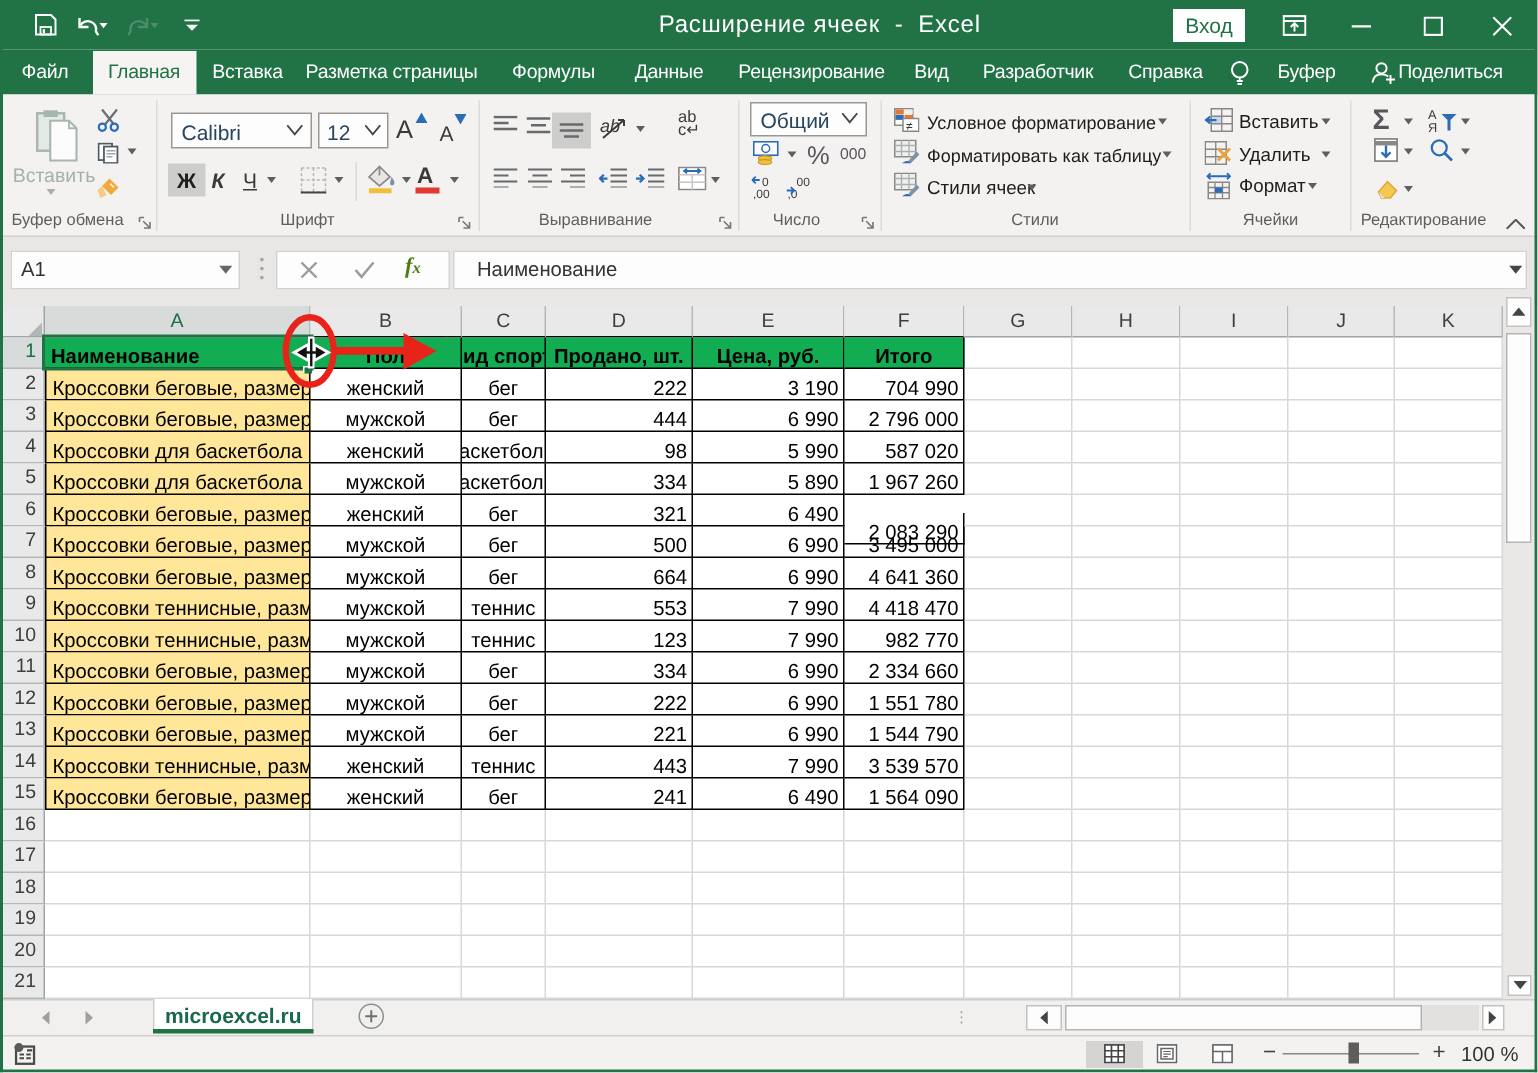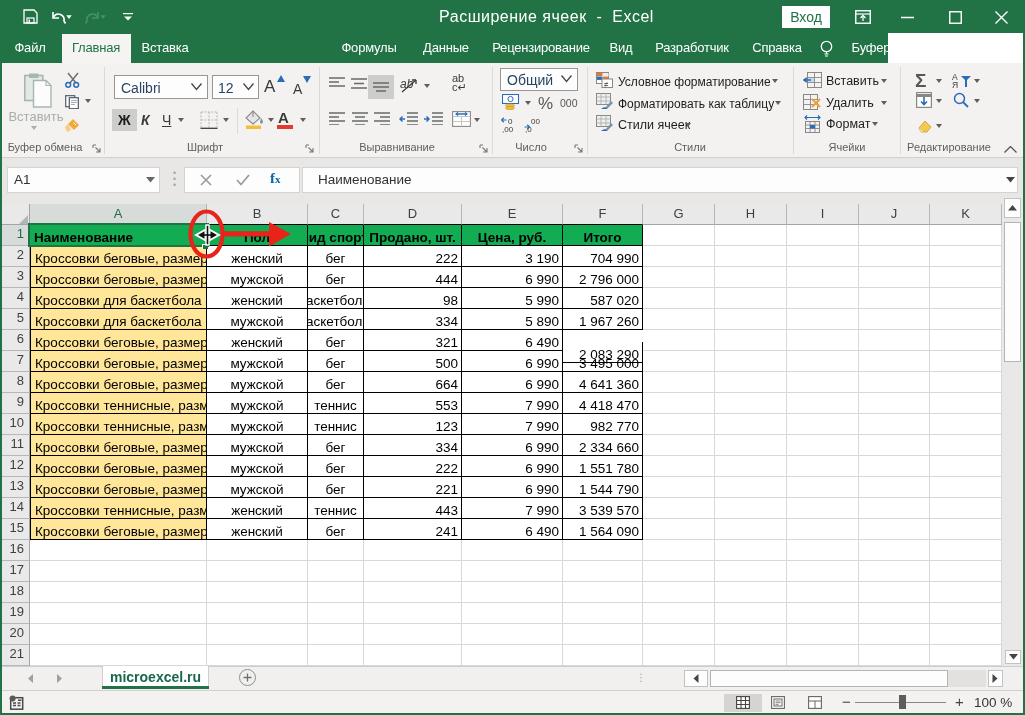--- a/index.html
+++ b/index.html
@@ -1,20 +1,20 @@
 <!DOCTYPE html>
 <html><head>
 <meta charset="utf-8">
 <style>
 * { margin:0; padding:0; box-sizing:border-box; }
 html,body { width:1025px; height:715px; overflow:hidden; }
 body { font-family:"Liberation Sans",sans-serif; position:relative; background:#fff; }
 .abs { position:absolute; }
 #titlebar { left:0; top:0; width:1025px; height:33px; background:#217346; }
-#tabrow { left:0; top:33px; width:888px; height:30px; background:#217346; }
+#tabrow { left:0; top:33px; width:1025px; height:30px; background:#217346; }
 .tab { position:absolute; top:0; height:30px; line-height:30px; color:#fff; font-size:13px; letter-spacing:-0.2px; text-align:center; white-space:nowrap; transform:translateX(-50%); }
 #ribbon { left:0; top:63px; width:1025px; height:95px; background:#f3f2f1; border-bottom:1px solid #d2d0ce; }
 .gsep { position:absolute; top:4px; width:1px; height:87px; background:#dcdad8; }
 .glabel { position:absolute; top:78px; font-size:11px; color:#605e5c; text-align:center; white-space:nowrap; }
 .launch { position:absolute; }
 .rtxt { position:absolute; font-size:13px; color:#1e1d1b; white-space:nowrap; }
 .dd { position:absolute; width:0; height:0; border-left:3.5px solid transparent; border-right:3.5px solid transparent; border-top:4px solid #605e5c; }
 .combo { position:absolute; background:#fdfdfd; border:1px solid #999693; }
 #fbar { left:0; top:158px; width:1025px; height:46px; background:#e8e7e6; }
 #gridarea { left:0; top:204px; width:1004px; height:462px; background:#fff; overflow:hidden; }
@@ -85,20 +85,21 @@
   <svg class="abs" style="left:995px;top:11px" width="13" height="13" viewBox="0 0 13 13">
       <path d="M0.5 0.5 L12.5 12.5 M12.5 0.5 L0.5 12.5" stroke="#fff" stroke-width="1.4"></path>
     </svg>
 </div>
 
 <div class="abs" id="tabrow">
   <div class="tab" style="left:30px;">Файл</div>
   <div class="abs" style="left:62px;top:1px;width:69px;height:29px;background:#f5f4f2;"></div>
   <div class="tab" style="left:96px;color:#217346;">Главная</div>
   <div class="tab" style="left:165px;">Вставка</div>
+  <div class="tab" style="left:261px;">Разметка страницы</div>
   <div class="tab" style="left:369px;">Формулы</div>
   <div class="tab" style="left:446px;">Данные</div>
   <div class="tab" style="left:541px;">Рецензирование</div>
   <div class="tab" style="left:621px;">Вид</div>
   <div class="tab" style="left:692px;">Разработчик</div>
   <div class="tab" style="left:777px;">Справка</div>
   <svg class="abs" style="left:820px;top:7px" width="13" height="18" viewBox="0 0 13 18">
     <circle cx="6.5" cy="6.5" r="5.2" fill="none" stroke="#fff" stroke-width="1.3"></circle>
     <path d="M4.5 14 H8.5 M5 16 H8" stroke="#fff" stroke-width="1.2"></path>
     <path d="M6.5 11.7 V14" stroke="#fff" stroke-width="1.2"></path>
@@ -361,21 +362,21 @@
       <path d="M0 0 L4.5 5.5 L9 0 Z" fill="#666"></path>
     </svg>
 <div class="abs" style="left:173px;top:12px;width:4px;height:20px;color:#a8a6a4;font-size:9px;line-height:6px;">•<br>•<br>•</div>
 <div class="abs" style="left:184px;top:9px;width:116px;height:26px;background:#fdfdfd;border:1px solid #d5d3d1;"></div>
 <svg class="abs" style="left:200px;top:16px" width="12" height="12" viewBox="0 0 12 12">
       <path d="M1 1 L11 11 M11 1 L1 11" stroke="#9b9b9b" stroke-width="1.6"></path>
     </svg>
 <svg class="abs" style="left:236px;top:16px" width="14" height="12" viewBox="0 0 14 12">
       <path d="M1 6 L5 10.5 L13 1" fill="none" stroke="#9b9b9b" stroke-width="1.7"></path>
     </svg>
-<div class="abs" style="left:270px;top:12px;font-size:15px;color:#0369a1;font-family:'Liberation Serif',serif;font-weight:bold;">f<span style="font-size:11px;">x</span></div>
+<div class="abs" style="left:270px;top:12px;font-size:15px;font-style:italic;color:#4d7c0f;font-family:'Liberation Serif',serif;font-weight:bold;">f<span style="font-size:11px;">x</span></div>
 <div class="abs" style="left:302px;top:9px;width:716px;height:26px;background:#fdfdfd;border:1px solid #d5d3d1;"></div>
 <div class="abs" style="left:318px;top:14px;font-size:13.5px;color:#333;">Наименование</div>
 <svg class="abs" style="left:1006px;top:19px" width="9" height="6" viewBox="0 0 9 6">
       <path d="M0 0 L4.5 5.5 L9 0 Z" fill="#444"></path>
     </svg>
 
 </div>
 
 <div class="abs" id="gridarea">
 <div class="abs" style="left:0;top:0;width:30px;height:21px;background:#e9e9e9;border-right:1px solid #9fa5a8;border-bottom:1px solid #9fa5a8;"></div>

